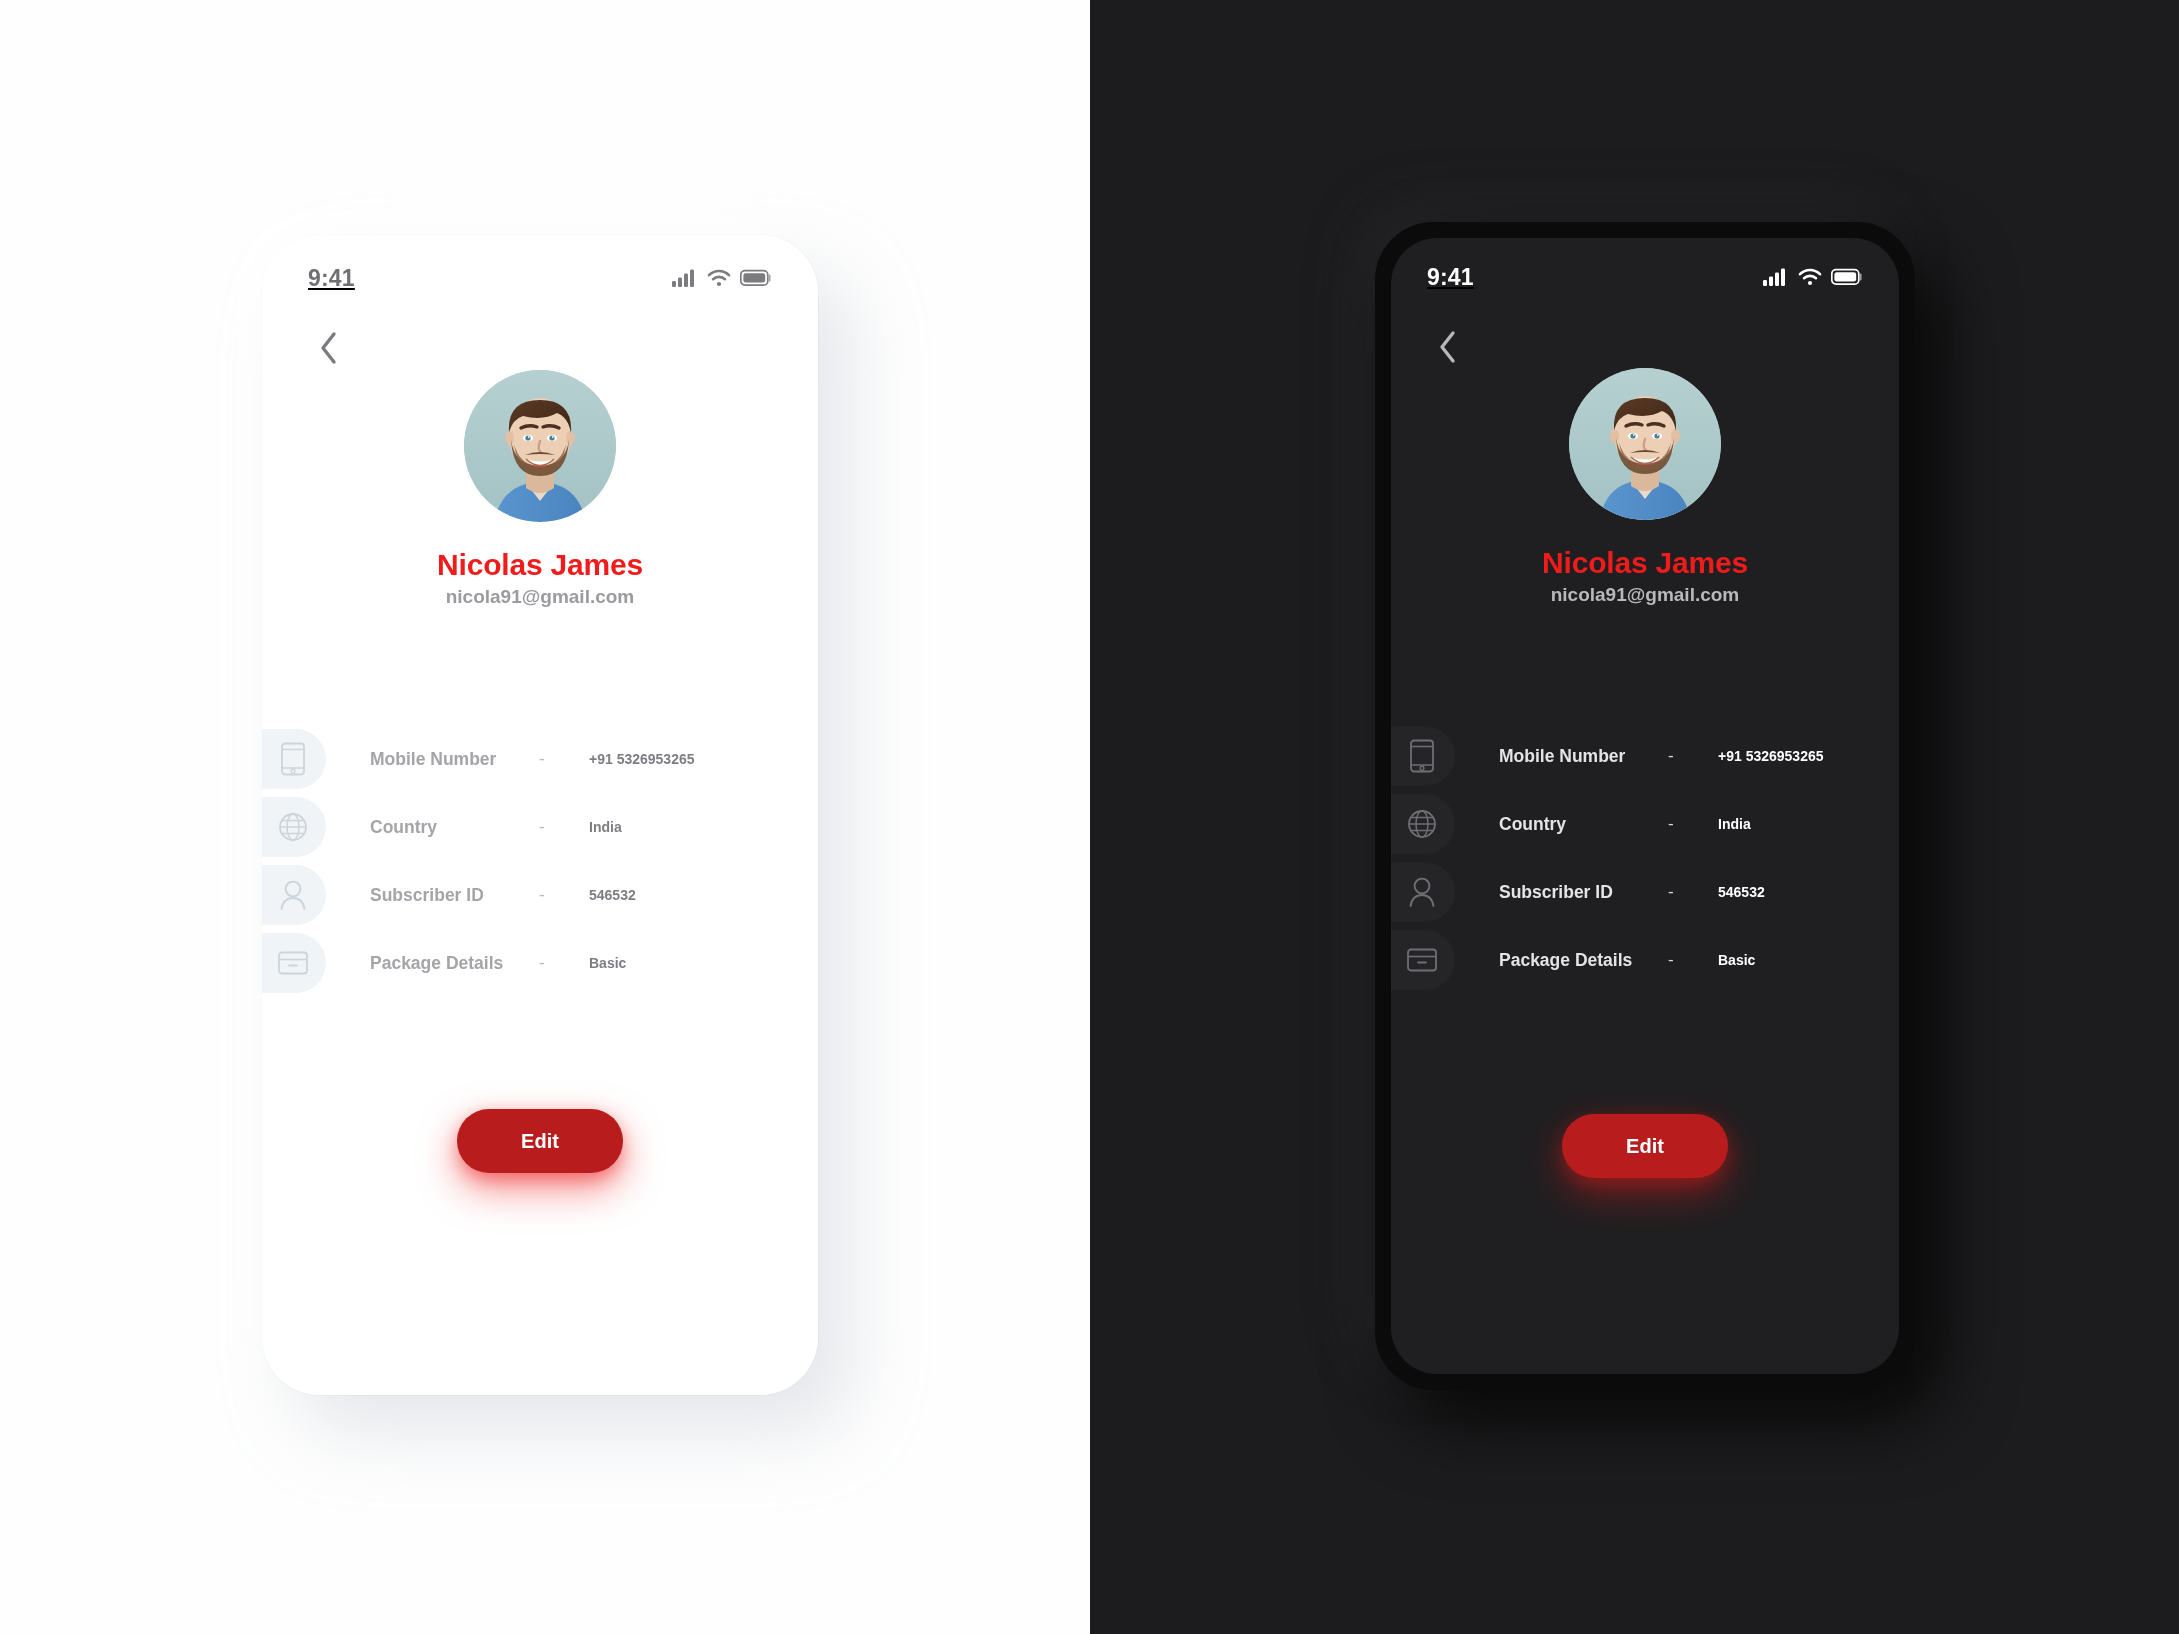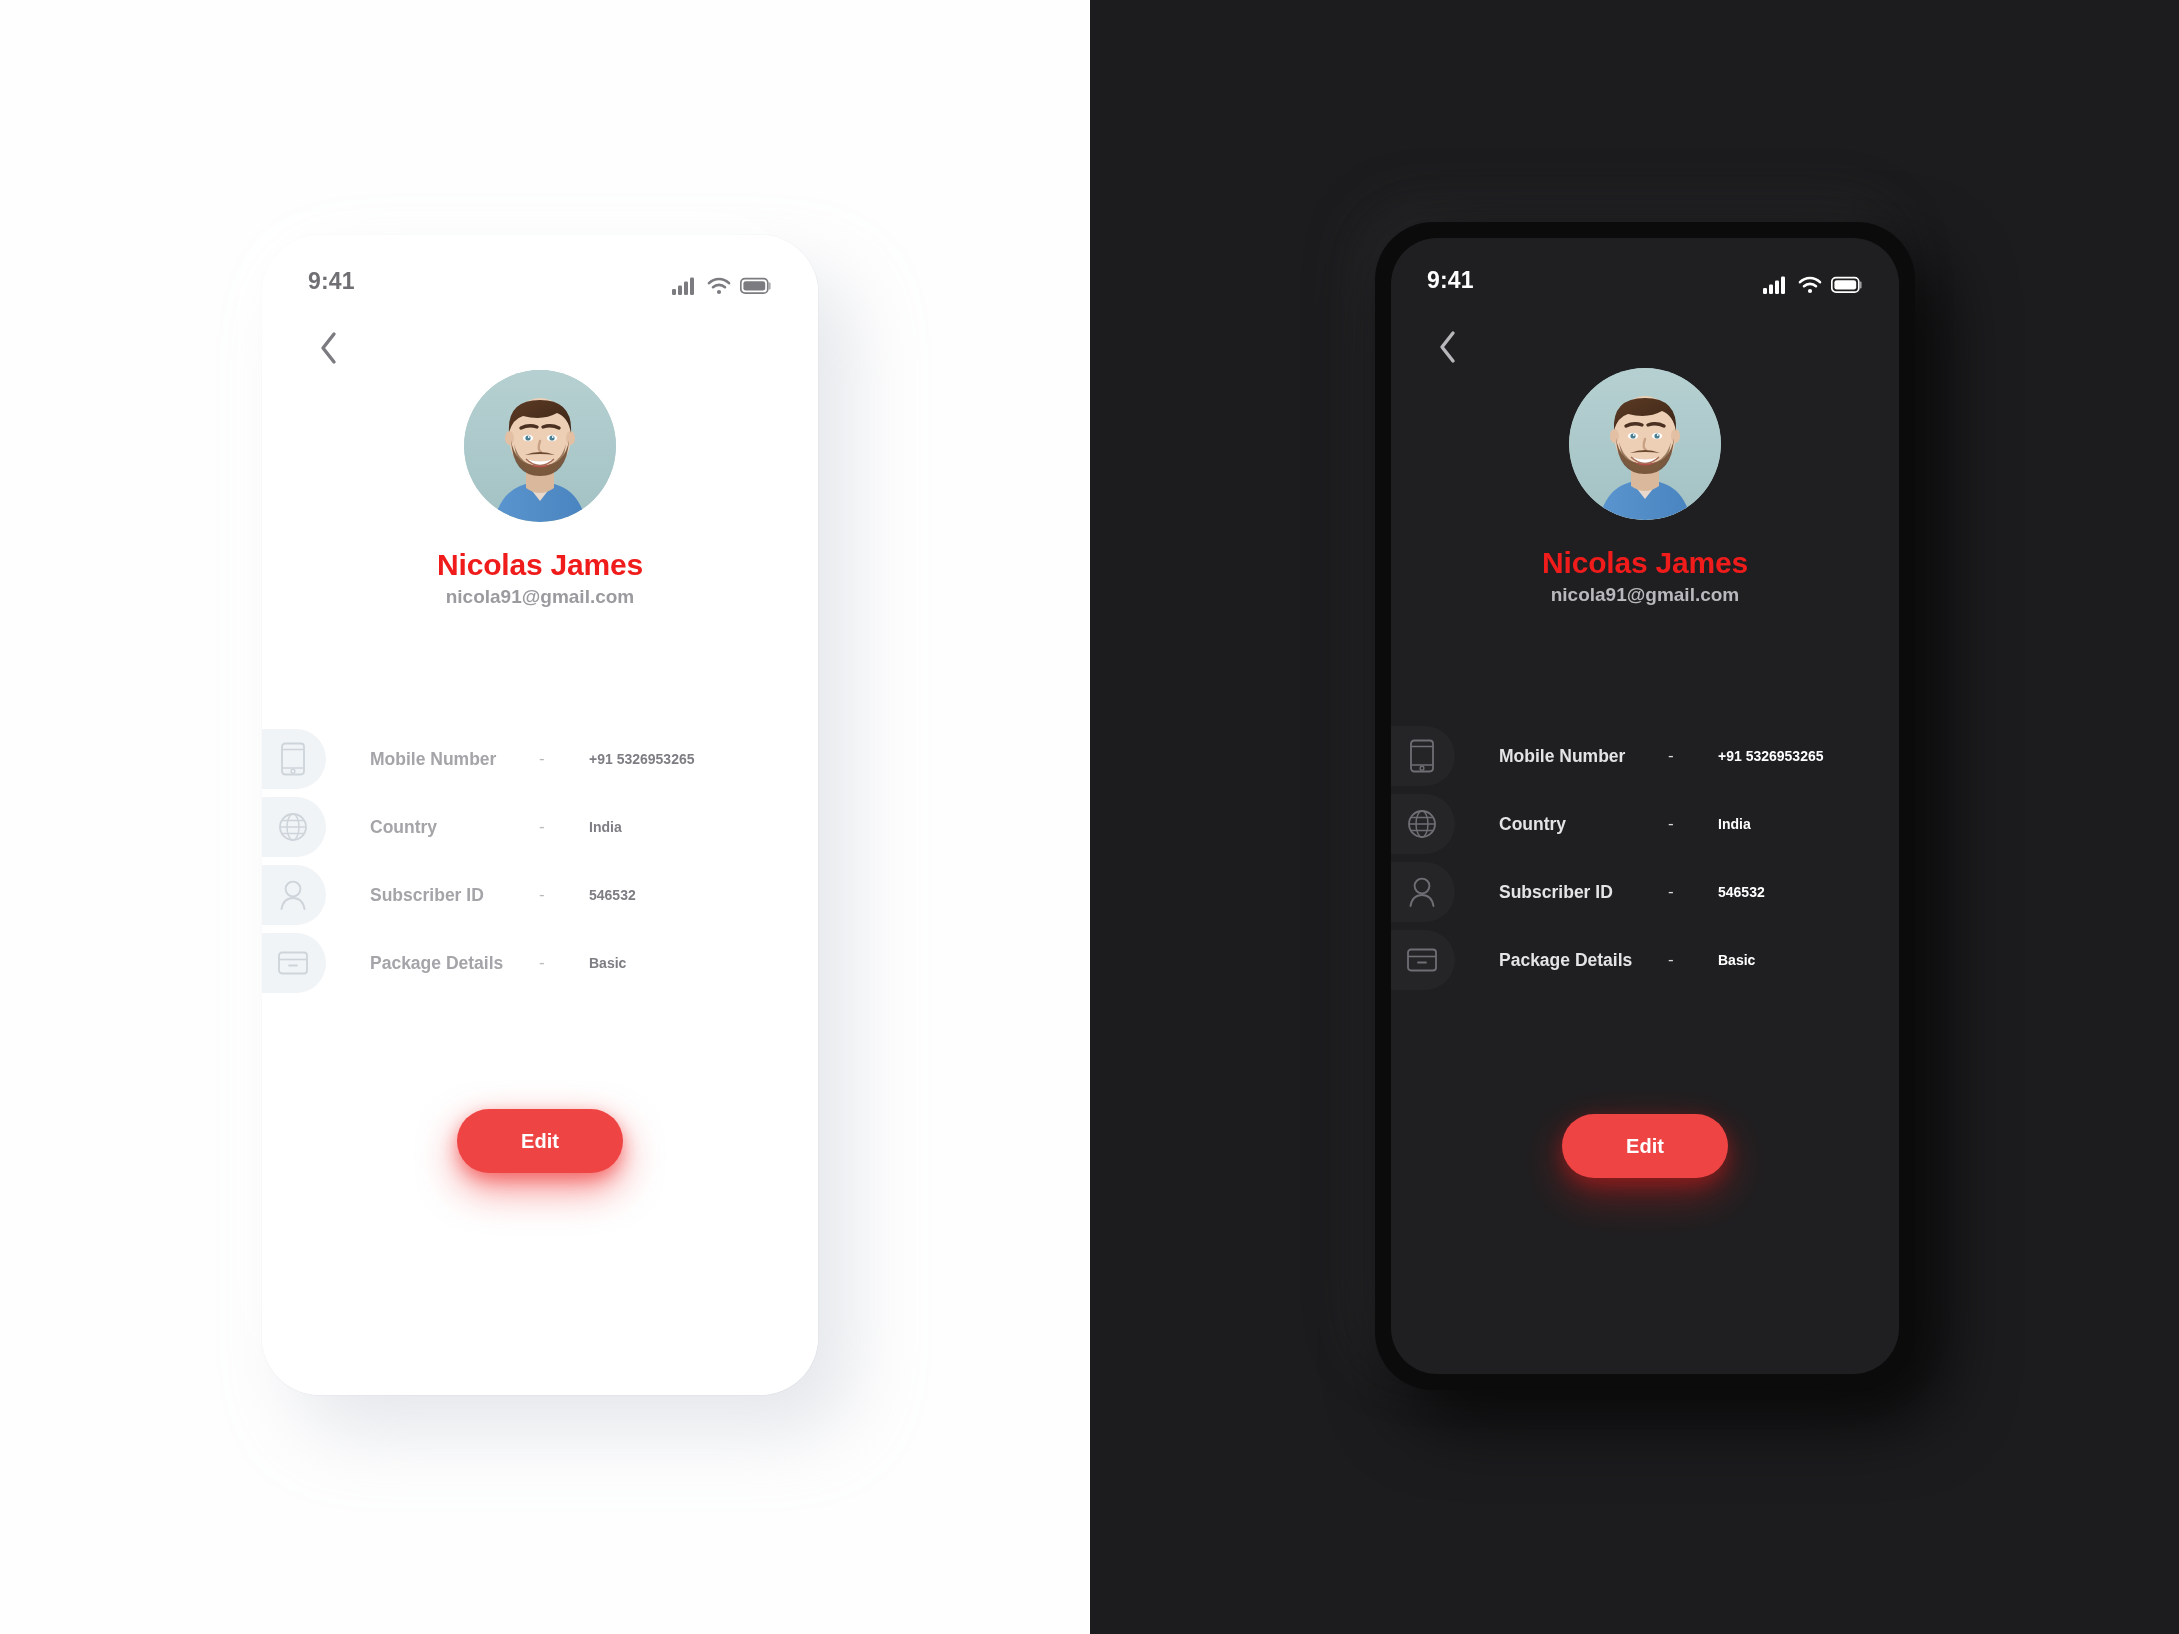--- a/index.html
+++ b/index.html
@@ -54,22 +54,23 @@
     background:#ffffff;
     border-radius:58px;
     overflow:hidden;
     position:relative;
   }
 
   
   .statusbar {
     position:absolute; left:0; right:0; top:26px;
     height:34px;
-    display:flex; align-items:flex-end; justify-content:space-between;
+    display:flex; align-items:center; justify-content:space-between;
     padding:0 46px;
+    text-decoration:underline;
   }
   .phone-dark .statusbar { padding:0 36px; top:22px; }
   .clock { font-size:23px; font-weight:600; letter-spacing:0.2px; }
   .light .clock { color:#6f6f74; }
   .dark  .clock { color:#ffffff; }
   .sysicons { display:flex; align-items:center; gap:9px; }
 
   
   .backbtn {
     position:absolute; top:92px; left:46px;
@@ -150,21 +151,21 @@
   
   .cta-wrap {
     position:absolute; bottom:222px; left:0; right:0;
     display:flex; justify-content:center;
   }
   .phone-dark .cta-wrap { bottom:196px; }
   .editbtn {
     width:166px; height:64px;
     border:none;
     border-radius:34px;
-    background:#ef4444;
+    background:#b91c1c;
     color:#ffffff;
     font-family:"Liberation Sans", sans-serif;
     font-size:20px; font-weight:700;
     cursor:pointer;
     box-shadow:0 16px 38px rgba(240,27,27,0.50), 0 6px 16px rgba(240,27,27,0.38);
   }
   .dark .editbtn {
     box-shadow:0 16px 42px rgba(240,27,27,0.40), 0 6px 18px rgba(240,27,27,0.30);
   }
 </style>

